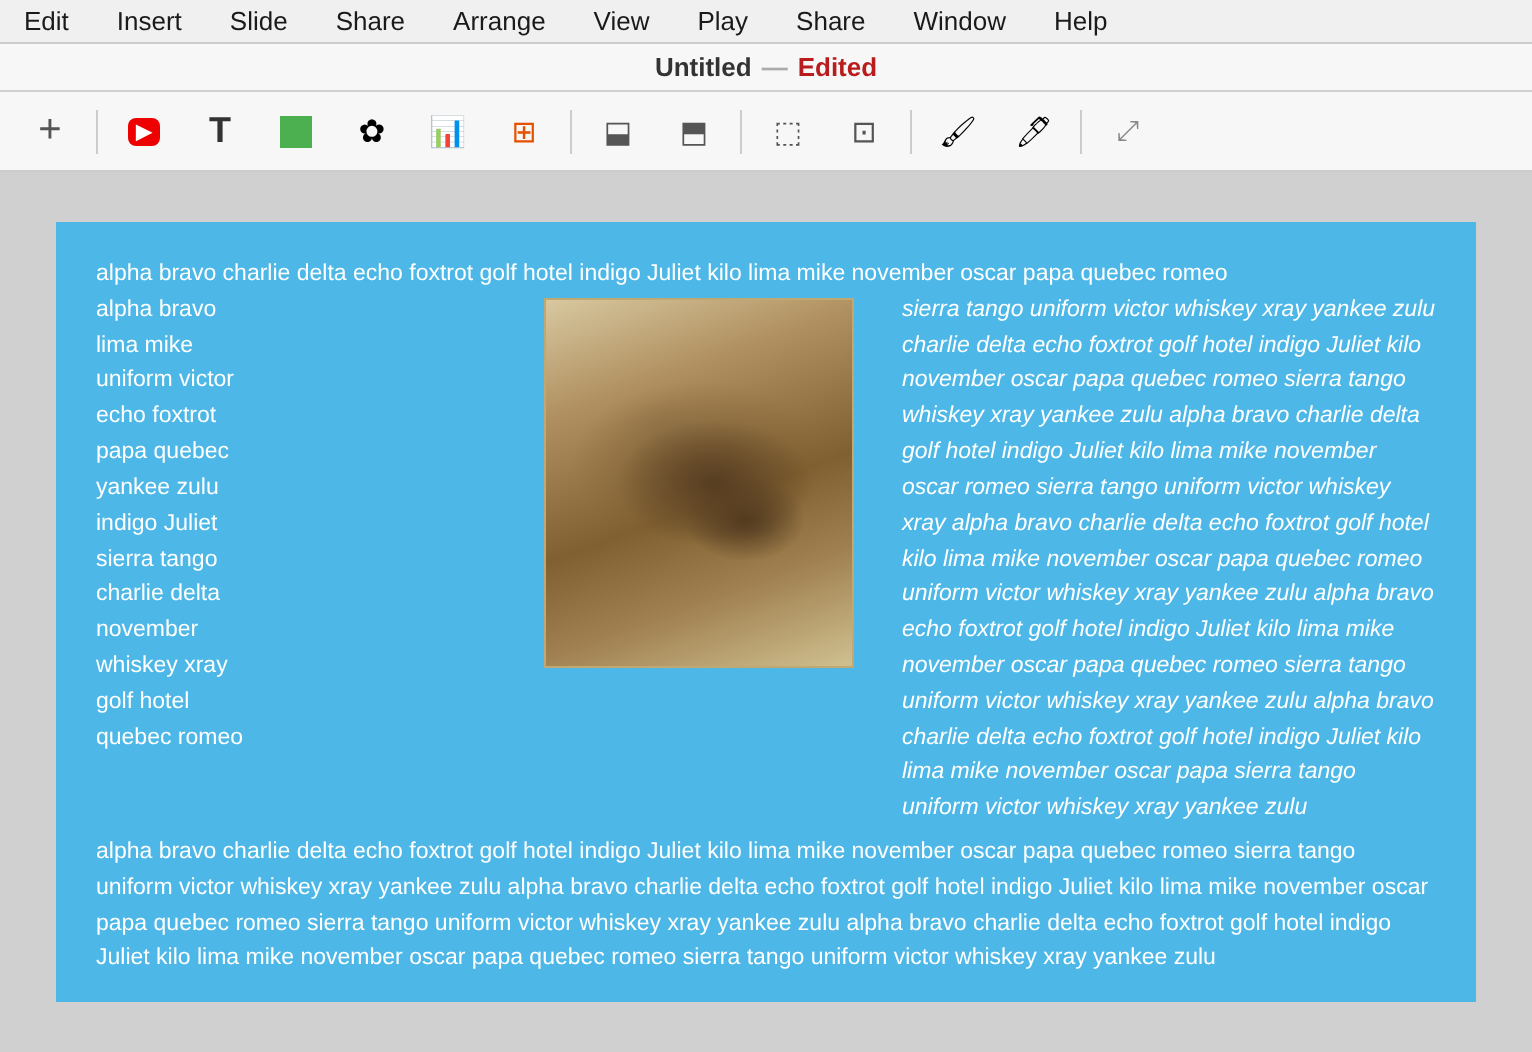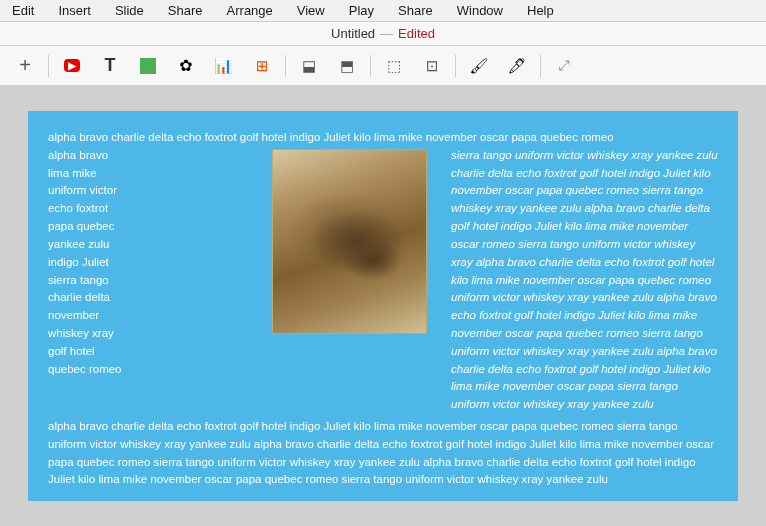--- a/index.html
+++ b/index.html
@@ -24,20 +24,21 @@
 
     
     .title-bar {
       display: flex;
       align-items: center;
       justify-content: center;
       background: #f7f7f7;
       border-bottom: 1px solid #d0d0d0;
       height: 24px;
       position: relative;
+      font-weight: bold;
     }
     .title-bar-text {
       font-size: 13px;
       color: #333;
     }
     .title-bar-edited {
       font-size: 13px;
       color: #b91c1c;
     }
 

